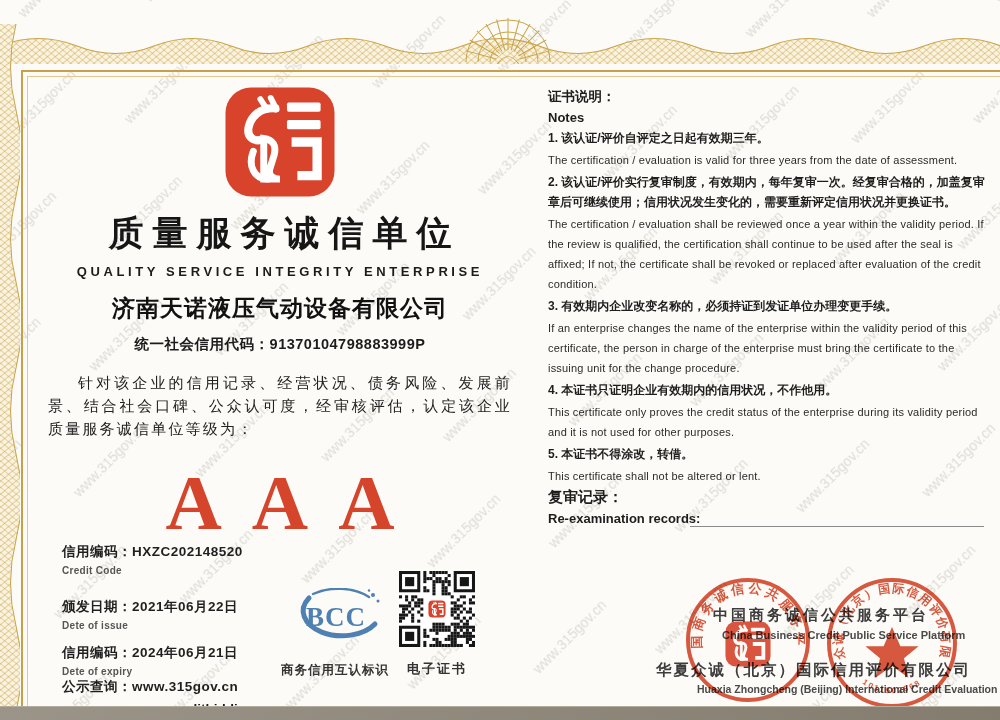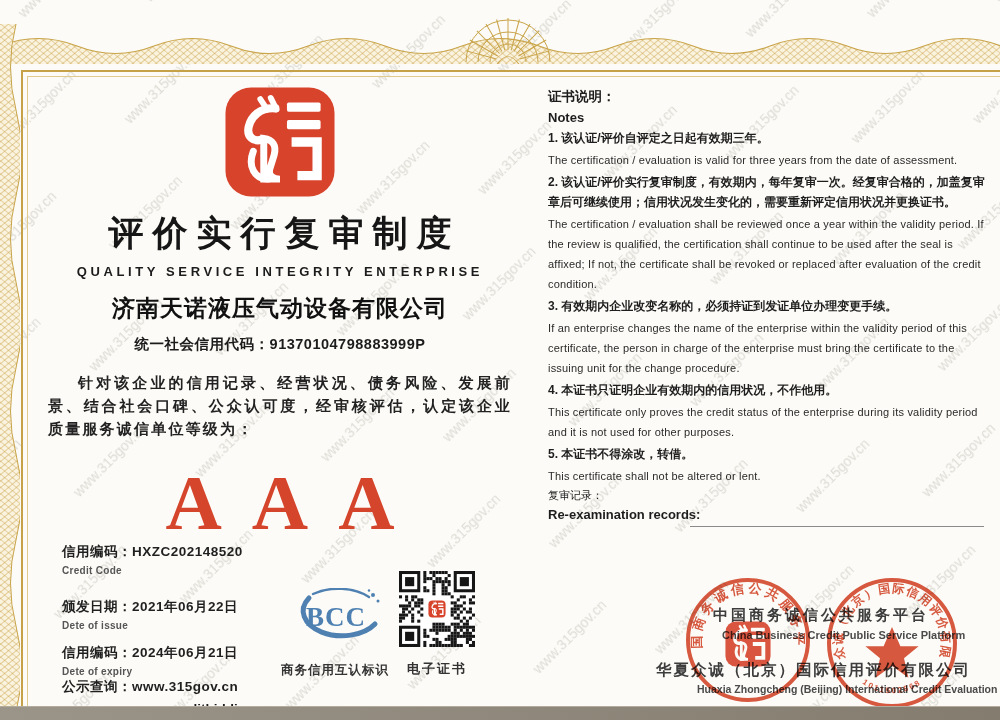--- a/index.html
+++ b/index.html
@@ -21,21 +21,21 @@
 
   
   .content{position:absolute;inset:0;z-index:3;color:#1d1d1d;}
 
   .leftcol{position:absolute;left:42px;top:84px;width:476px;text-align:center;}
   .logo-wrap{width:122px;height:116px;margin:0 auto;}
   .title-cn{margin-top:10px;font-size:35px;font-weight:800;letter-spacing:9px;padding-left:9px;color:#161616;}
   .title-en{margin-top:7px;font-size:13px;font-weight:700;letter-spacing:3.6px;color:#1c1c1c;}
   .company{margin-top:14px;font-size:23px;font-weight:700;letter-spacing:1px;color:#111;text-align:center;}
   .social{margin-top:11px;font-size:14.5px;font-weight:700;letter-spacing:.5px;color:#1c1c1c;}
-  .para{margin:17px 6px 0;text-align:justify;font-size:15px;line-height:23px;font-weight:700;
+  .para{margin:17px 6px 0;text-align:justify;font-size:15px;line-height:23px;font-weight:400;
         letter-spacing:2.2px;text-indent:2em;color:#222;}
   .grade{margin-top:19px;font-family:"Liberation Serif","DejaVu Serif",serif;font-size:78px;line-height:88px;
          font-weight:700;color:#d5452c;letter-spacing:30px;padding-left:30px;}
 
   .drow{position:absolute;left:62px;}
   #dr1{top:543px}#dr2{top:598px}#dr3{top:644px}#dr4{top:678px}
   .dmain{font-size:13.5px;font-weight:700;color:#1f1f1f;letter-spacing:.5px;}
   .dsub{font-size:10px;font-weight:700;color:#555;margin-top:4px;letter-spacing:.3px;}
   .dmain2{margin-top:5px;padding-left:72px;font-size:13.5px;font-weight:700;}
 
@@ -44,21 +44,21 @@
   #qr-block{position:absolute;left:398px;top:571px;width:78px;text-align:center;}
   #qr-block .mark-label{margin-top:9px;font-size:13px;font-weight:700;letter-spacing:2px;color:#333;}
 
   #notes{position:absolute;left:548px;top:88px;width:441px;}
   #notes .nt{font-size:13.5px;font-weight:700;margin:0;}
   #notes .nte{font-size:13px;font-weight:700;margin:4px 0 3px;}
   #notes p.cn{font-size:12px;font-weight:600;line-height:20px;margin:2px 0;color:#1e1e1e;}
   #notes p.en{font-size:11px;font-weight:400;line-height:20px;margin:2px 0;color:#2a2a2a;letter-spacing:.2px;}
 
   #review{position:absolute;left:548px;top:488px;width:438px;}
-  #review .rcn{font-size:11px;font-weight:400;margin:0;}
+  #review .rcn{font-size:15px;font-weight:700;margin:0;}
   #review .ren{font-size:13px;font-weight:700;margin:4px 0 0;}
   #review .rline{position:absolute;left:142px;top:38px;right:2px;height:1px;background:#8a8a8a;}
 
   .issuer-txt{position:absolute;color:#3d3d3d;white-space:nowrap;}
   #platform-cn{left:713px;top:606px;font-size:15px;font-weight:700;letter-spacing:3px;}
   #platform-en{left:722px;top:629px;font-size:11px;font-weight:700;color:#4a4a4a;}
   #company-cn{left:656px;top:660px;font-size:15.5px;font-weight:700;letter-spacing:2px;}
   #company-en{left:697px;top:683px;font-size:10.5px;font-weight:700;color:#4a4a4a;}
 
   #seals{position:absolute;left:660px;top:545px;z-index:4;mix-blend-mode:multiply;opacity:.9;overflow:visible;}
@@ -147,21 +147,21 @@
   <div class="inner-line2"></div>
 
   <div class="content">
 
     <div class="leftcol">
       <div class="logo-wrap">
         <svg width="122" height="116" viewBox="0 0 100 100">
             <use href="#xin-sym"></use>
           </svg>
       </div>
-      <div class="title-cn">评价实行复审制度</div>
+      <div class="title-cn">质量服务诚信单位</div>
       <div class="title-en">QUALITY SERVICE INTEGRITY ENTERPRISE</div>
       <div class="company">济南天诺液压气动设备有限公司</div>
       <div class="social">统一社会信用代码：91370104798883999P</div>
       <div class="para">针对该企业的信用记录、经营状况、债务风险、发展前景、结合社会口碑、公众认可度，经审核评估，认定该企业质量服务诚信单位等级为：</div>
       <div class="grade">AAA</div>
     </div>
 
     <div class="drow" id="dr1">
       <div class="dmain"><span>信用编码：</span><span>HXZC202148520</span></div>
       <div class="dsub">Credit Code</div>

